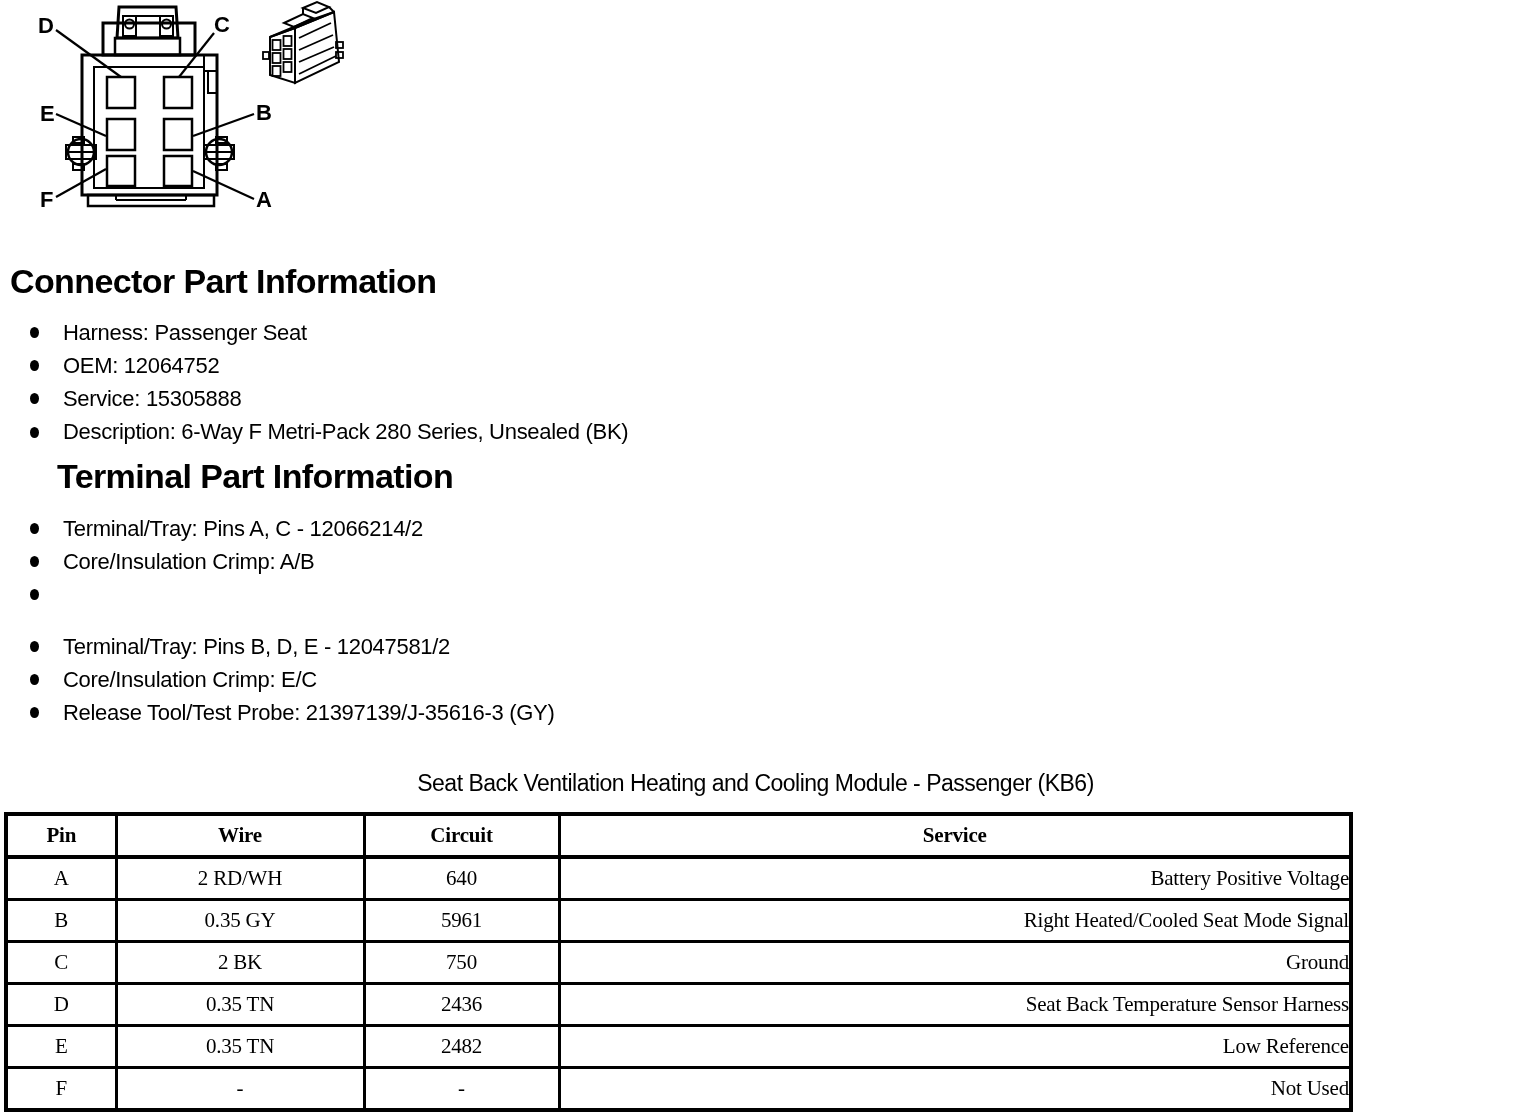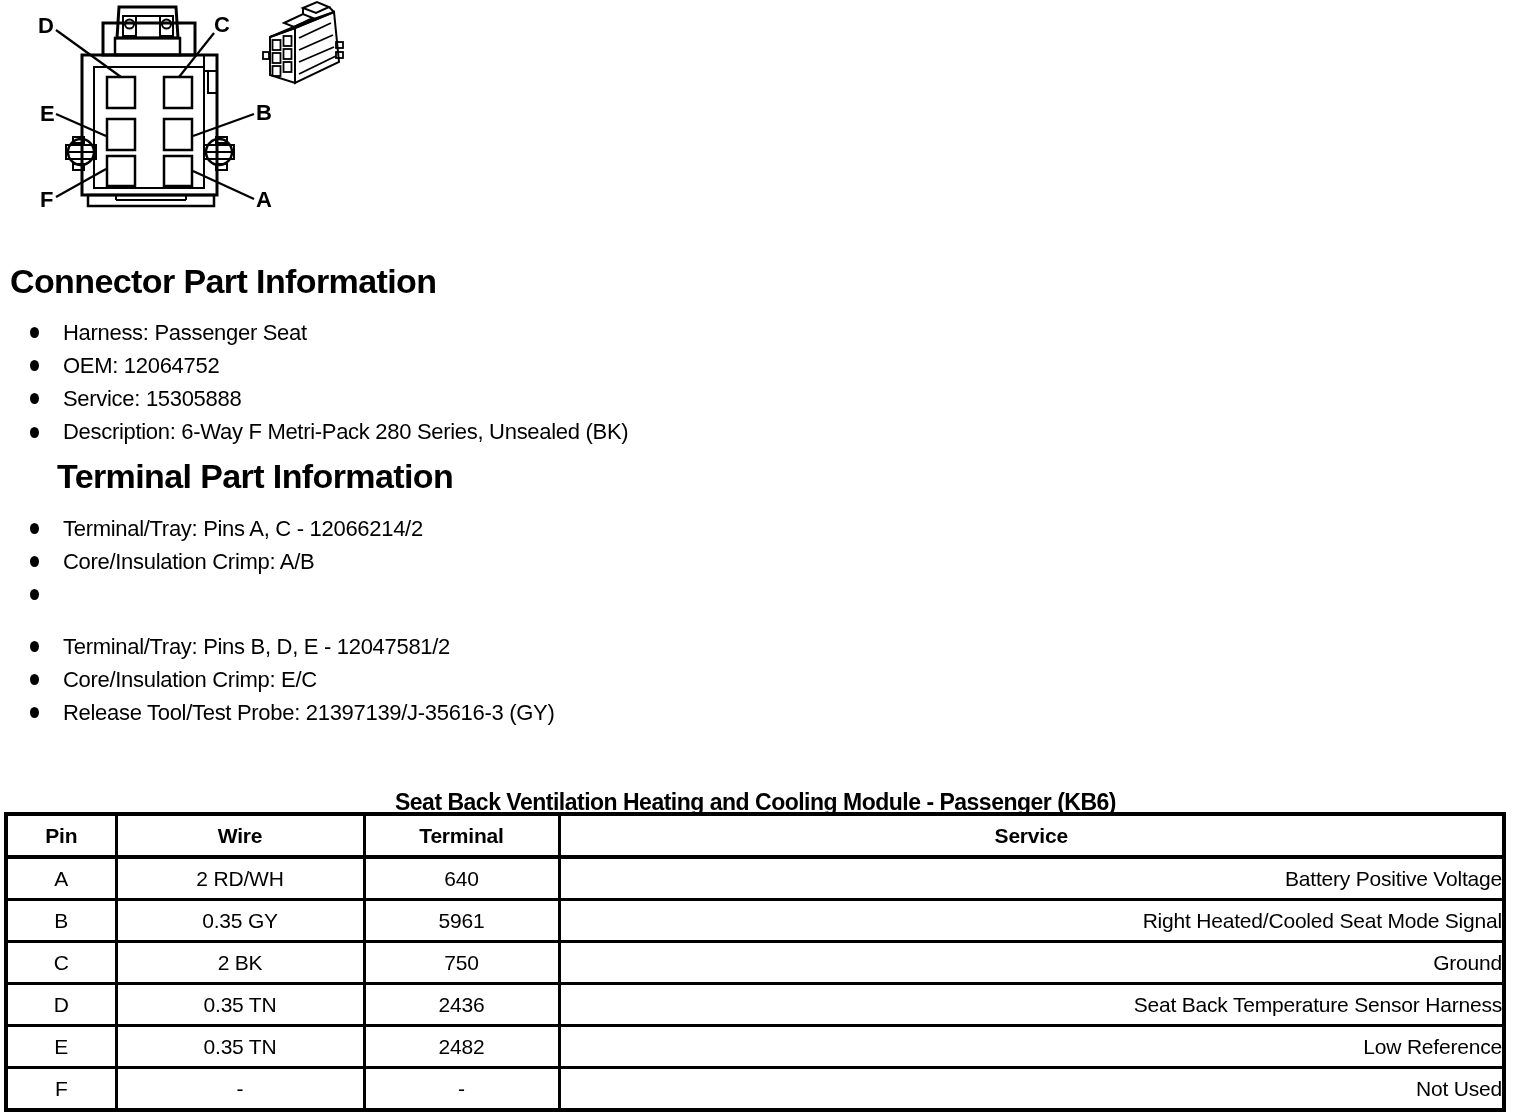--- a/index.html
+++ b/index.html
@@ -21,28 +21,29 @@
     font-size:22px; letter-spacing:-0.3px; white-space:nowrap;
   }
   .dot {
     width:9px; height:11px; background:#000; border-radius:50%;
     margin:0 24px 0 30px; flex:none;
   }
 
   
   .table-title {
     left:6px; top:770px; width:1499px; text-align:center;
-    font-size:23px; font-weight:bold; letter-spacing:-0.5px; white-space:nowrap;margin-top:19px;
+    font-size:23px; font-weight:normal; letter-spacing:-0.5px; white-space:nowrap;
   }
 
   
   table.pinout {
-    position:absolute; left:4px; top:812px; width:1502px;
+    position:absolute; left:4px; top:812px; width:1349px;
     border-collapse:collapse; table-layout:fixed;
     border:4px solid #000;
+    font-family:Liberation Serif, serif;
   }
   table.pinout th, table.pinout td {
     border:3px solid #000; height:39px; padding:0;
     font-size:21px; letter-spacing:-0.2px; overflow:hidden; white-space:nowrap;
   }
   table.pinout th { font-weight:bold; text-align:center; border-bottom:4px solid #000; }
   td.c { text-align:center; }
   td.fn { text-align:right; padding-left:5px; }
 
   svg .ln { stroke:#000; fill:none; }
@@ -205,21 +206,21 @@
   <colgroup>
     <col style="width:110px">
       <col style="width:248px">
       <col style="width:195px">
       <col>
   </colgroup>
   <thead>
     <tr>
       <th>Pin</th>
       <th>Wire</th>
-      <th>Terminal</th>
+      <th>Circuit</th>
       <th>Service</th>
     </tr>
   </thead>
   <tbody>
 
   <tr>
       <td class="c">A</td>
       <td class="c">2 RD/WH</td>
       <td class="c">640</td>
       <td class="fn">Battery Positive Voltage</td>

